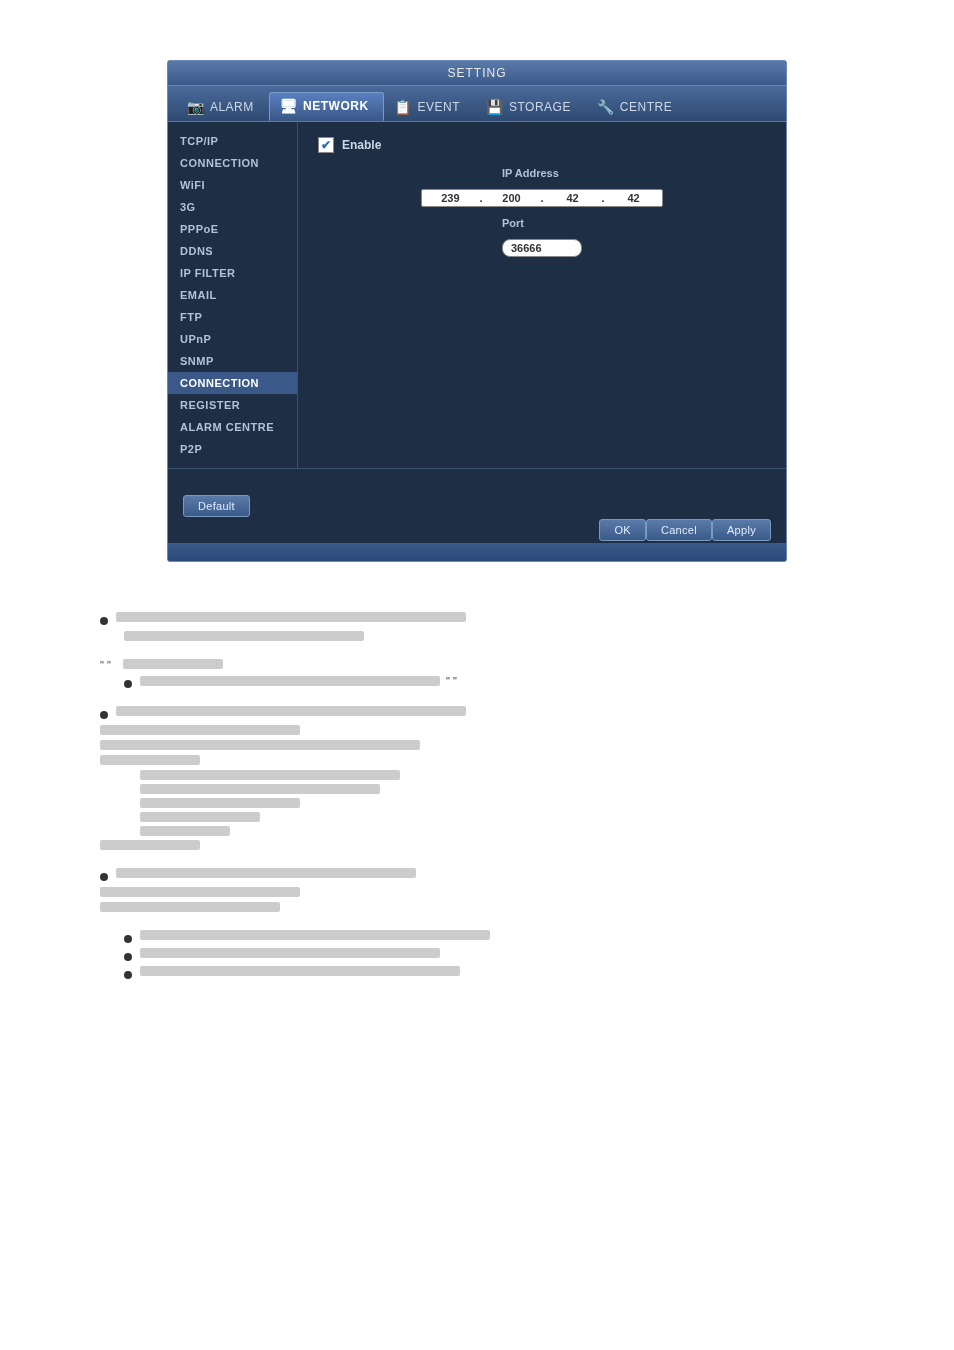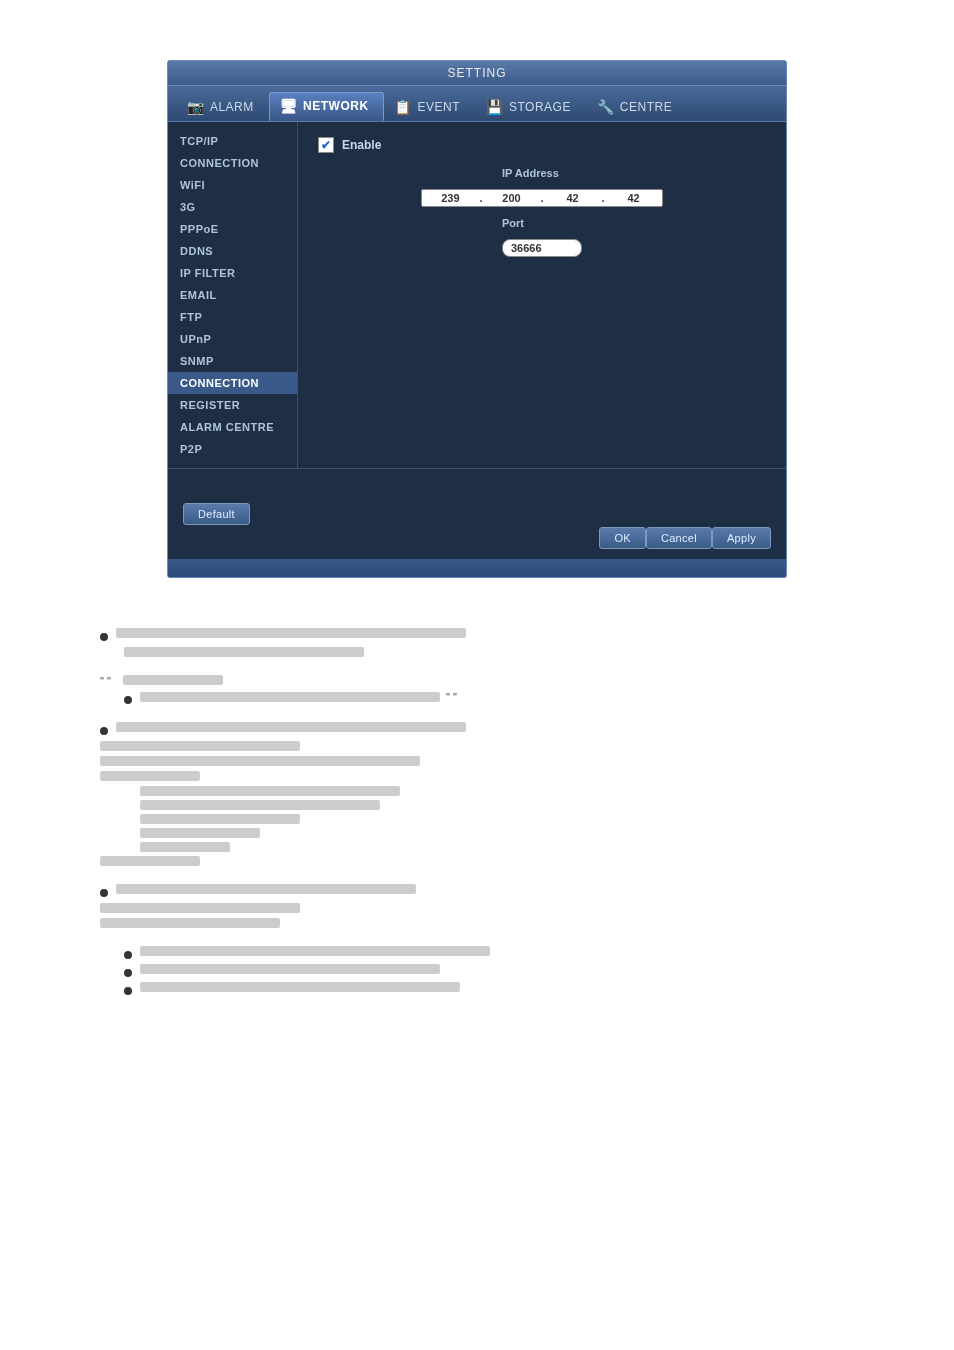--- a/index.html
+++ b/index.html
@@ -172,21 +172,21 @@
       border-radius: 8px;
       font-size: 11px;
       color: #333;
       width: 80px;
     }
 
     .settings-footer {
       display: flex;
       align-items: center;
       justify-content: space-between;
-      padding: 10px 15px;
+      padding: 2px 15px;
       background: #1e2e45;
       border-top: 1px solid #3a5070;
     }
 
     .footer-right {
       display: flex;
       margin-top: 48px;
     }
 
     .btn {

